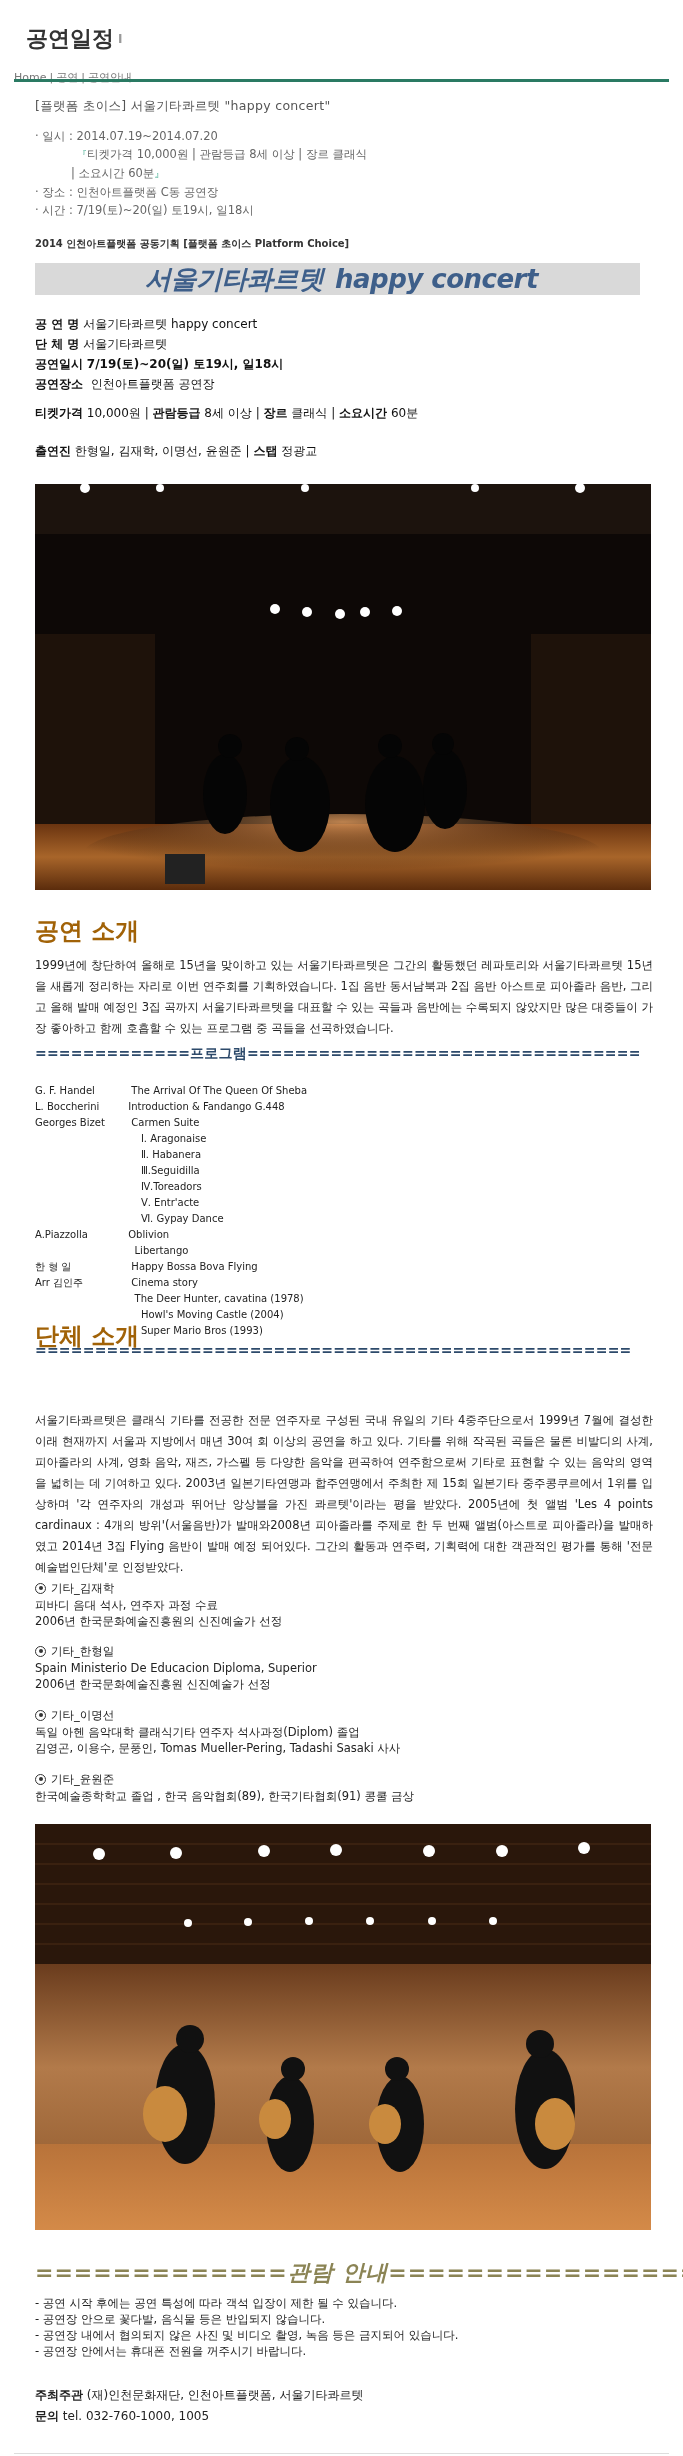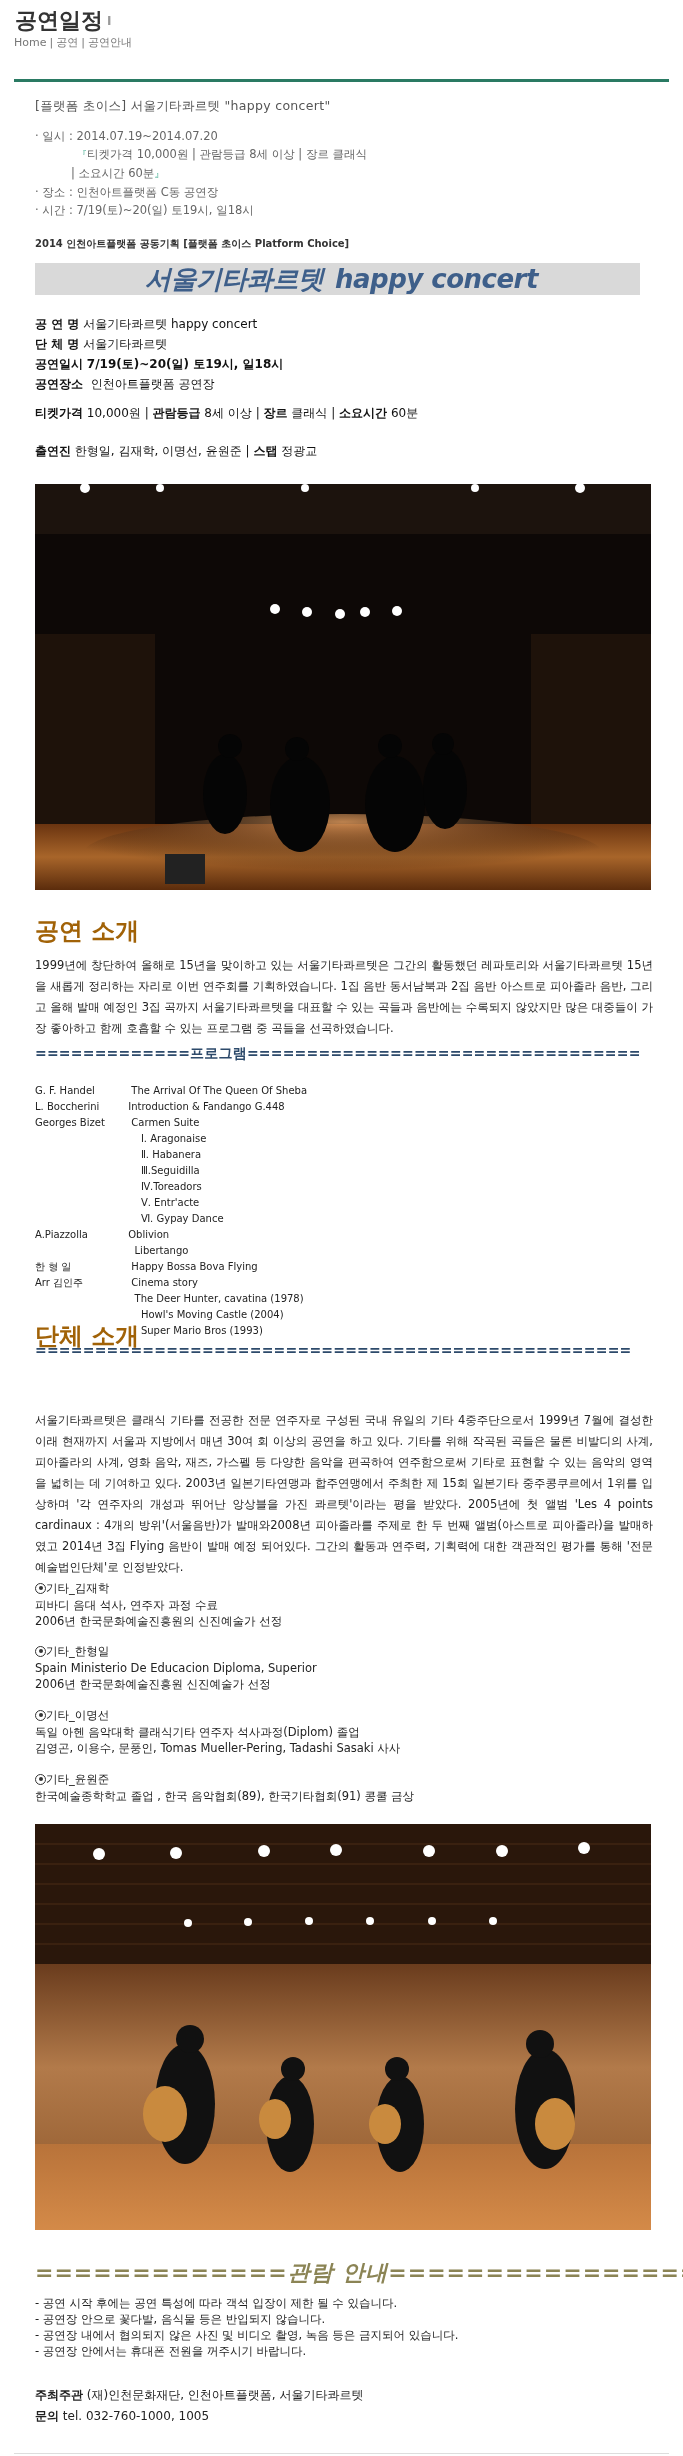--- a/index.html
+++ b/index.html
@@ -1,19 +1,19 @@
 <!DOCTYPE html>
 <html><head>
 <meta charset="utf-8">
 <style>
   html, body { margin: 0; padding: 0; background: #ffffff; }
   body { width: 683px; height: 2456px; position: relative; overflow: hidden;
          font-family: "DejaVu Sans", "Liberation Sans", sans-serif; color: #111; }
   .page-header { position: absolute; left: 14px; top: 8px; width: 655px; }
-  .page-title { font-size: 22px; color: #333; margin: 1px; line-height: 24px; }
+  .page-title { font-size: 22px; color: #333; margin: 12px; line-height: 38px; }
   .page-title .bar { font-size: 12px; color: #999; vertical-align: top; margin-left: 4px; }
   .breadcrumb { font-size: 11px; color: #777; margin-top: 2px; }
   .breadcrumb span { cursor: pointer; }
   .breadcrumb .sep { margin: 0 3px; cursor: default; }
   .green-rule { position: absolute; left: 14px; top: 79px; width: 655px; height: 3px; background: #2a7a63; }
   .bottom-rule { position: absolute; left: 14px; top: 2453px; width: 655px; height: 1px; background: #ddd; }
   .event-title { position: absolute; left: 35px; top: 98px; font-size: 12.5px; color: #555; letter-spacing: 0.3px; }
   .info-list { position: absolute; left: 35px; top: 127px; font-size: 11.5px; color: #666; line-height: 18px; }
   .info-list .indent { padding-left: 42px; }
   .info-list .mark { color: #3aa88a; font-size: 10px; }
@@ -34,21 +34,21 @@
   .para { position: absolute; left: 35px; width: 618px; font-size: 11.5px; line-height: 21px; color: #222; text-align: justify; }
 
   .divider-line { position: absolute; left: 35px; font-size: 14px; font-weight: bold; color: #2d4a6b;
                   letter-spacing: 0.2px; white-space: nowrap; }
   .program { position: absolute; left: 35px; top: 1083px; font-size: 10px; line-height: 16px; color: #222; }
   .program .row { display: flex; white-space: nowrap; }
   .program .composer { width: 90px; }
   .program .piece { white-space: pre; }
 
   .member { position: absolute; left: 35px; font-size: 11.5px; line-height: 16.5px; color: #222; }
-  .member .head { display: flex; align-items: center; }
+  .member .head { display: flex; align-items: center; gap: 5px; }
   .radio-ic { width: 9px; height: 9px; border: 1px solid #333; border-radius: 50%; position: relative; display: inline-block; }
   .radio-ic::after { content: ""; position: absolute; left: 2.5px; top: 2.5px; width: 4px; height: 4px; background: #333; border-radius: 50%; }
 
   .notice-title { position: absolute; left: 35px; top: 2258px; font-size: 22px; color: #8b8455; font-weight: bold;
                   letter-spacing: 1px; white-space: nowrap; }
   .notice-title .em { font-style: italic; }
   .notice-list { position: absolute; left: 35px; top: 2295px; font-size: 11.5px; line-height: 16px; color: #222; }
   .footer-info { position: absolute; left: 35px; top: 2385px; font-size: 12px; line-height: 21px; color: #222; }
 </style>
 </head>

